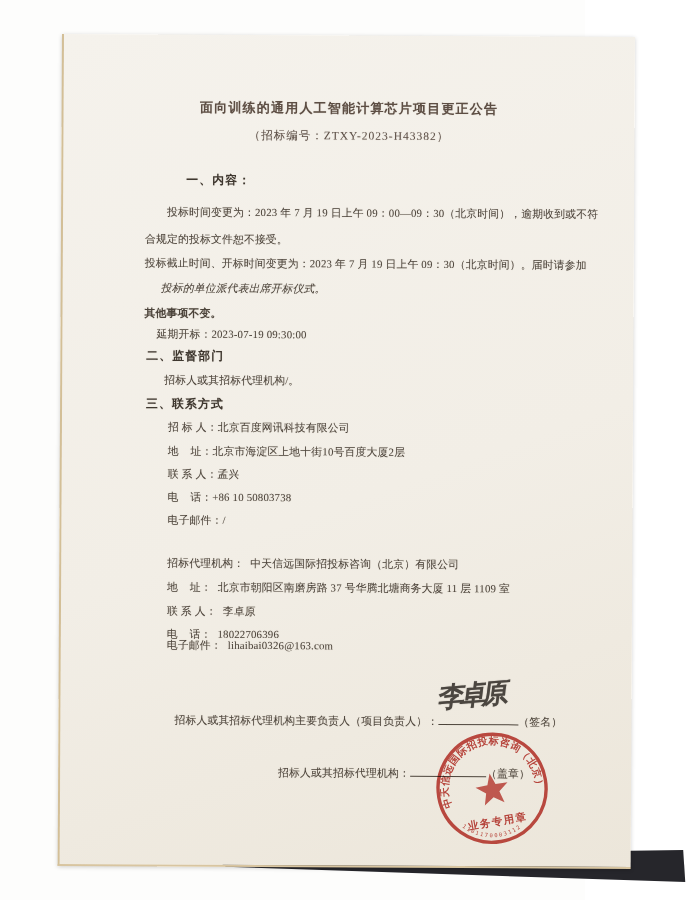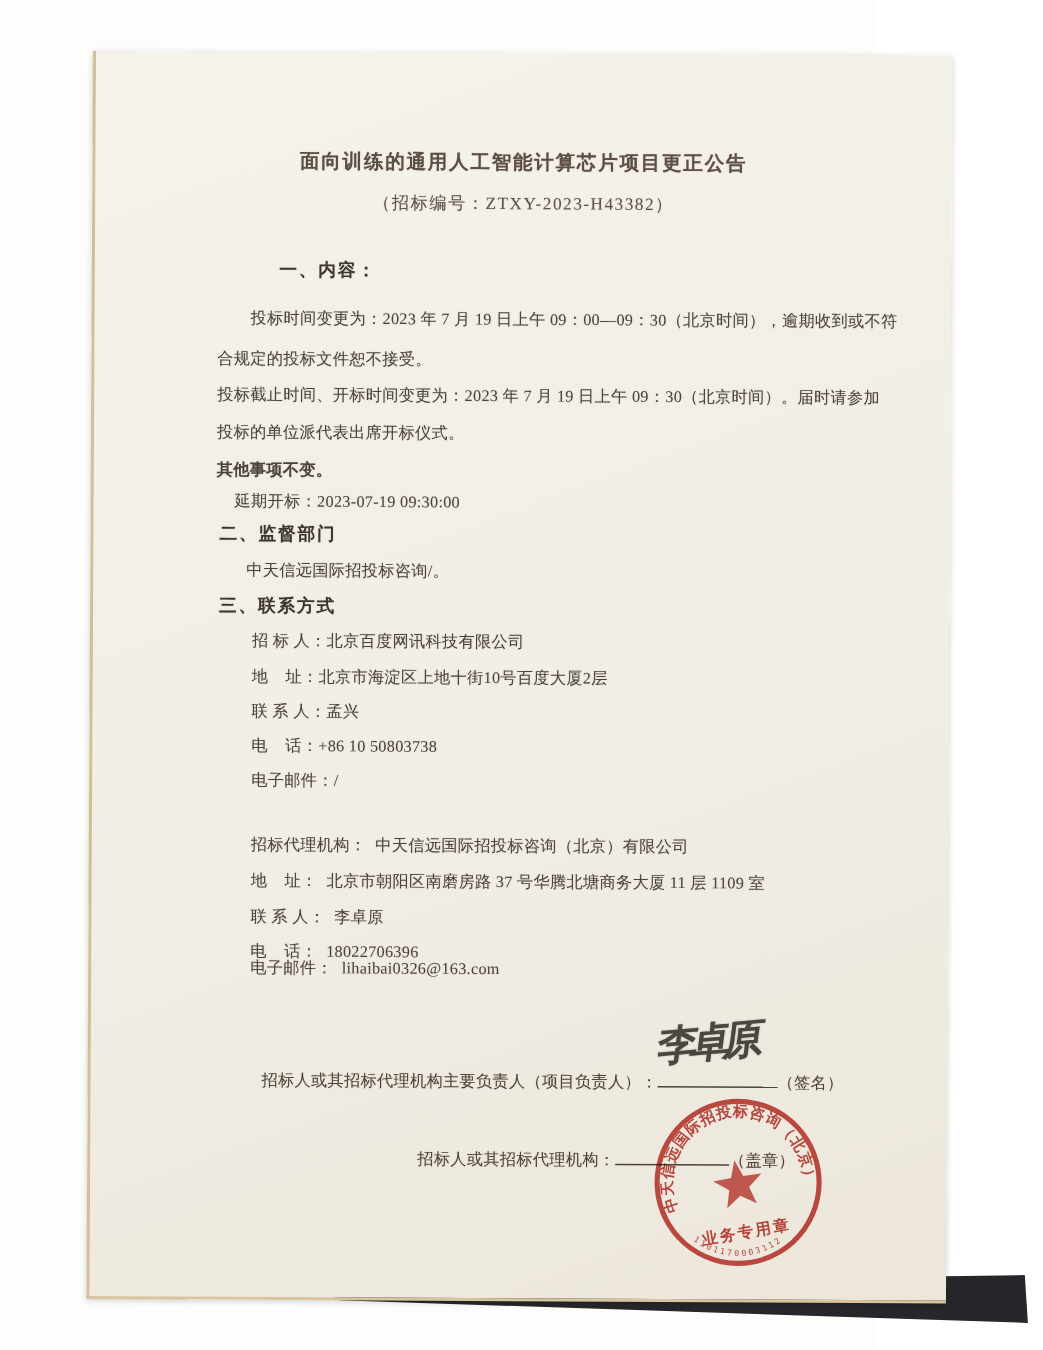--- a/index.html
+++ b/index.html
@@ -40,26 +40,26 @@
 
   <div class="paper">
 
     <div class="line center title" style="top:64px;">面向训练的通用人工智能计算芯片项目更正公告</div>
     <div class="line center subtitle" style="top:93px;">（招标编号：ZTXY-2023-H43382）</div>
 
     <div class="line heading" style="left:84px;top:138px;margin-left:39px;">一、内容：</div>
     <div class="line" style="left:104px;top:171px;">投标时间变更为：2023 年 7 月 19 日上午 09：00—09：30（北京时间），逾期收到或不符</div>
     <div class="line" style="left:82px;top:198px;">合规定的投标文件恕不接受。</div>
     <div class="line" style="left:82px;top:222px;">投标截止时间、开标时间变更为：2023 年 7 月 19 日上午 09：30（北京时间）。届时请参加</div>
-    <div class="line" style="left:82px;top:247px;">投标的单位派代表出席开标仪式。</div>
+    <div class="line" style="left:98px;top:247px;font-style:italic;">投标的单位派代表出席开标仪式。</div>
     <div class="line" style="left:82px;top:272px;font-weight:bold;">其他事项不变。</div>
     <div class="line" style="left:94px;top:293px;">延期开标：2023-07-19 09:30:00</div>
 
     <div class="line heading" style="left:84px;top:314px;text-align:center;">二、监督部门</div>
-    <div class="line" style="left:102px;top:339px;">中天信远国际招投标咨询/。</div>
+    <div class="line" style="left:102px;top:339px;">招标人或其招标代理机构/。</div>
 
     <div class="line heading" style="left:84px;top:362px;">三、联系方式</div>
 
     <div class="line" style="left:106px;top:386px;"><span>招 标 人：</span><span class="val">北京百度网讯科技有限公司</span></div>
     <div class="line" style="left:106px;top:410px;"><span>地    址：</span><span class="val">北京市海淀区上地十街10号百度大厦2层</span></div>
     <div class="line" style="left:106px;top:433px;"><span>联 系 人：</span><span class="val">孟兴</span></div>
     <div class="line" style="left:106px;top:456px;"><span>电    话：</span><span class="val">+86 10 50803738</span></div>
     <div class="line" style="left:106px;top:479px;"><span>电子邮件：</span><span class="val">/</span></div>
 
     <div class="line" style="left:106px;top:522px;"><span>招标代理机构：</span><span class="val agency-val">中天信远国际招投标咨询（北京）有限公司</span></div>

